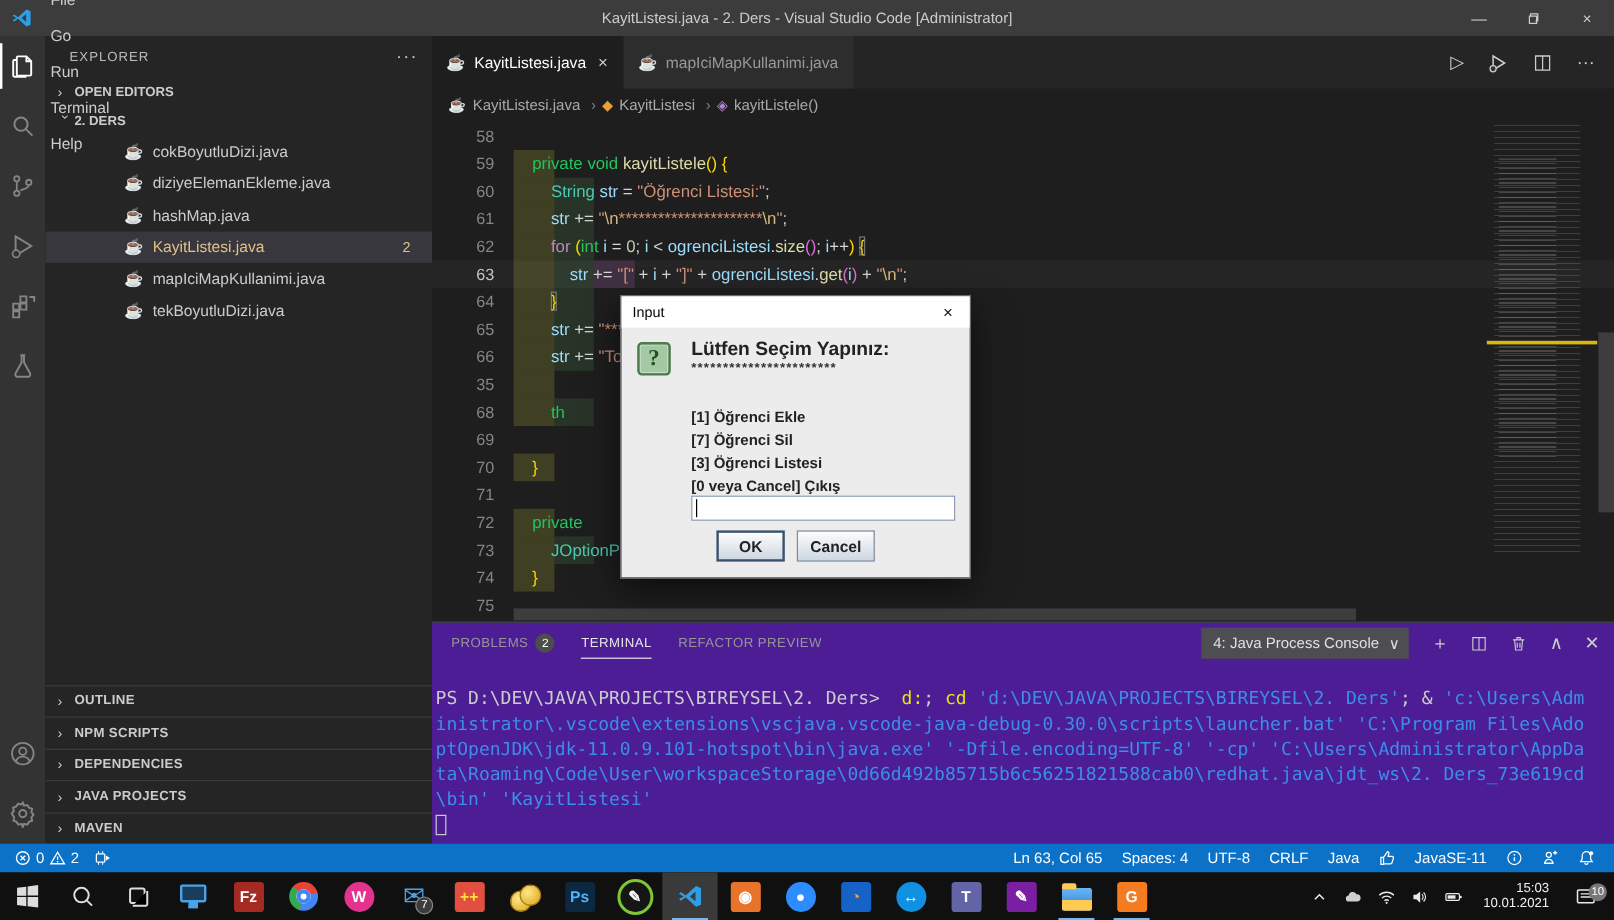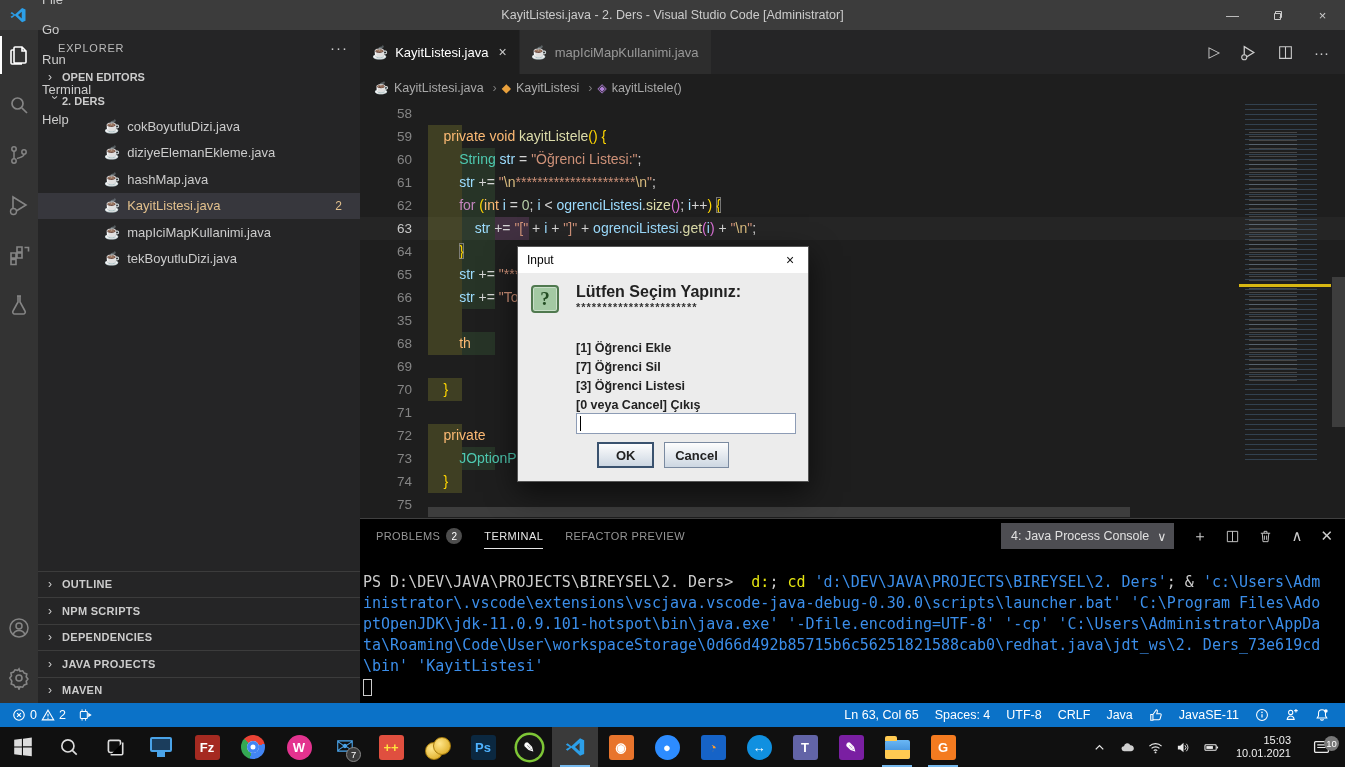--- a/index.html
+++ b/index.html
@@ -66,37 +66,37 @@
   .codearea { position:absolute; left:0; top:72px; right:0; bottom:185px; overflow:hidden;
     font-family:Liberation Sans, sans-serif; font-size:14px; }
   .code-line { position:relative; height:23px; line-height:23px; white-space:pre; display:flex; }
   .code-line.current { background:rgba(255,255,255,0.035); }
   .lnum { width:52px; text-align:right; color:#858585; flex:0 0 52px; font-size:13.5px; }
   .lcontent { position:relative; padding-left:16px; z-index:2; }
   .tint { position:absolute; top:0; height:23px; width:33.7px; z-index:1; }
   .tint0 { background:rgba(255,255,64,0.15); }
   .tint1 { background:rgba(127,255,127,0.10); }
   .tint2 { background:rgba(255,127,255,0.13); }
-  .pl{color:#d4d4d4} .kw{color:#fdba74} .ctl{color:#c586c0} .fn{color:#dcdcaa}
+  .pl{color:#d4d4d4} .kw{color:#22c55e} .ctl{color:#c586c0} .fn{color:#dcdcaa}
   .type{color:#4ec9b0} .vr{color:#9cdcfe} .str{color:#ce9178} .esc{color:#d7ba7d}
   .num{color:#b5cea8} .bry{color:#ffd700} .brp{color:#da70d6}
   .brm{color:#ffd700; outline:1px solid rgba(140,140,140,0.8); outline-offset:-1px;}
 
   .minimap { position:absolute; top:0; right:14px; width:92px; height:362px; opacity:.85;
     background:
       repeating-linear-gradient(180deg, rgba(100,150,200,0.0) 0 2px, rgba(100,150,200,0.35) 2px 3px, transparent 3px 5px);
     background-size:72px 100%; background-repeat:no-repeat; background-position:6px 0; }
   .minimap::after { content:""; position:absolute; left:10px; top:30px; width:48px; height:250px;
     background:repeating-linear-gradient(180deg, rgba(220,220,220,0.25) 0 1px, transparent 1px 4px); }
   .mm-marker { position:absolute; right:14px; width:92px; top:182px; height:3px; background:#d8b712; z-index:3; }
   .vscroll { position:absolute; right:0; top:175px; width:13px; height:150px; background:rgba(121,121,121,0.35); }
   .hscroll { position:absolute; left:68px; bottom:186px; width:702px; height:10px; background:rgba(121,121,121,0.35); z-index:4; }
 
   
-  .panel { position:absolute; left:0; right:0; bottom:0; height:185px; background:#000000; border-top:1px solid #404040; }
+  .panel { position:absolute; left:0; right:0; bottom:0; height:185px; background:#4c1d95; border-top:1px solid #404040; }
   .panel-header { height:34px; display:flex; align-items:center; padding:0 12px 0 16px; }
   .p-tab { font-size:11px; letter-spacing:.4px; color:#969696; margin-right:22px; height:34px; display:flex; align-items:center; position:relative; }
   .p-tab.active { color:#e7e7e7; }
   .p-tab.active::after { content:""; position:absolute; left:0; right:0; bottom:4px; height:1px; background:#e7e7e7; }
   .p-badge { margin-left:6px; background:#4d4d4d; color:#ffffff; border-radius:50%; width:16px; height:16px;
     font-size:10px; display:flex; align-items:center; justify-content:center; letter-spacing:0; }
   .p-right { margin-left:auto; display:flex; align-items:center; gap:18px; color:#cccccc; }
   .p-select { background:#4d4d52; color:#e0e0e0; font-size:12.5px; height:26px; display:flex; align-items:center;
     padding:0 8px 0 10px; gap:8px; }
   .p-ico { font-size:15px; display:flex; align-items:center; }

